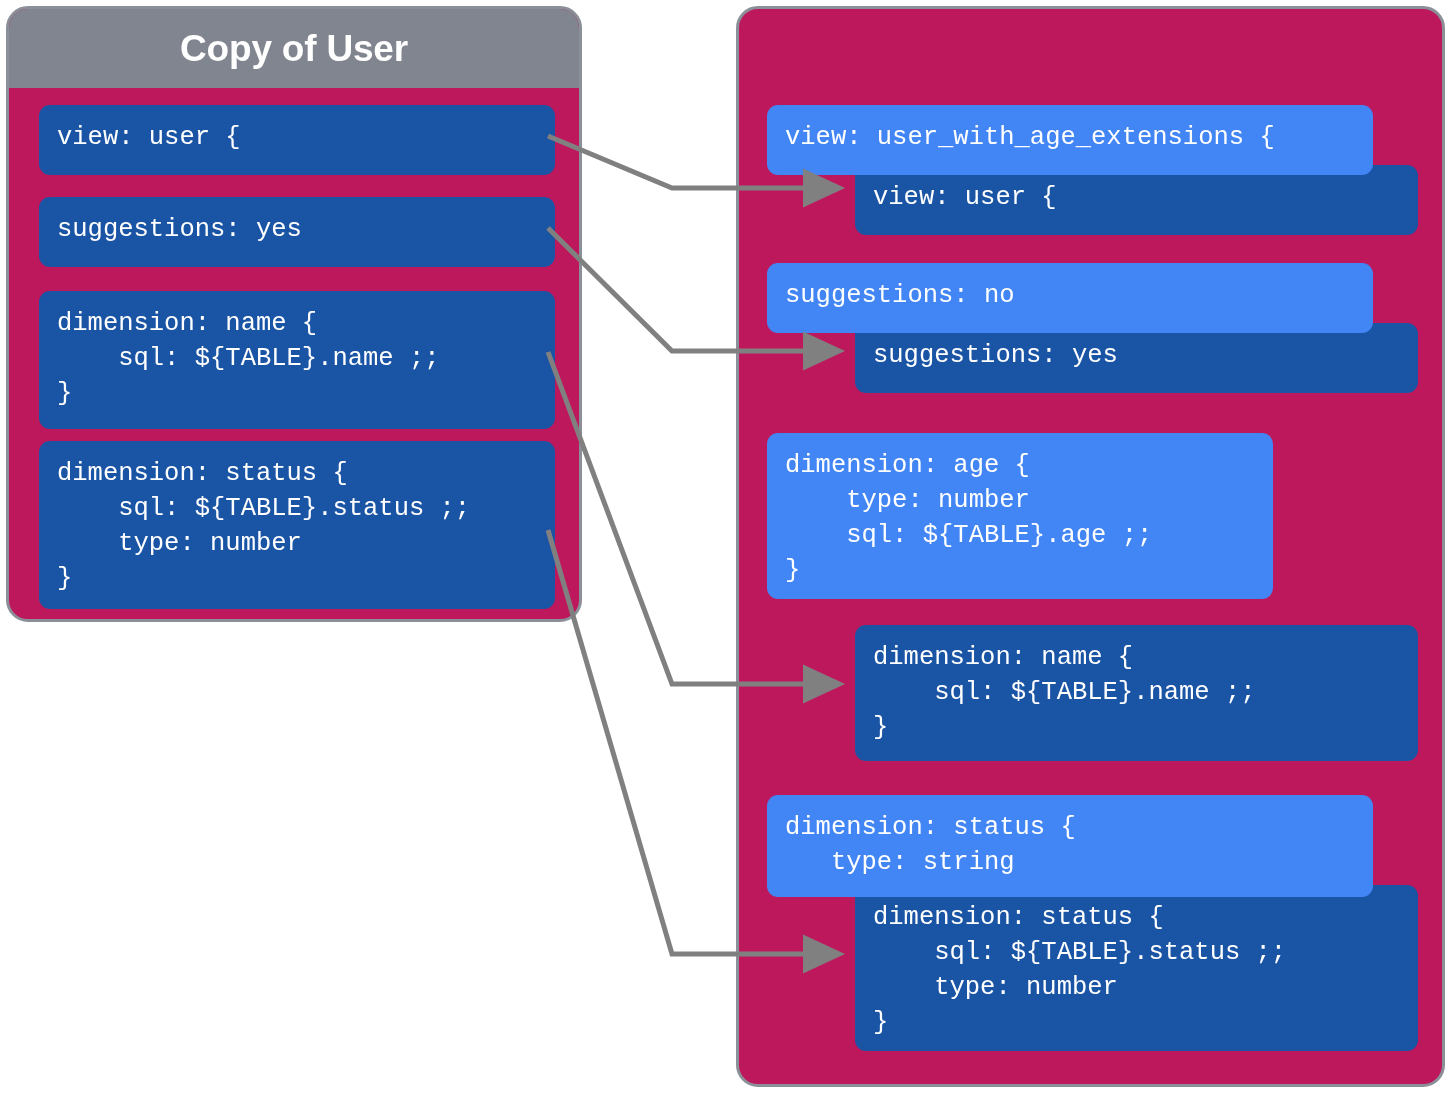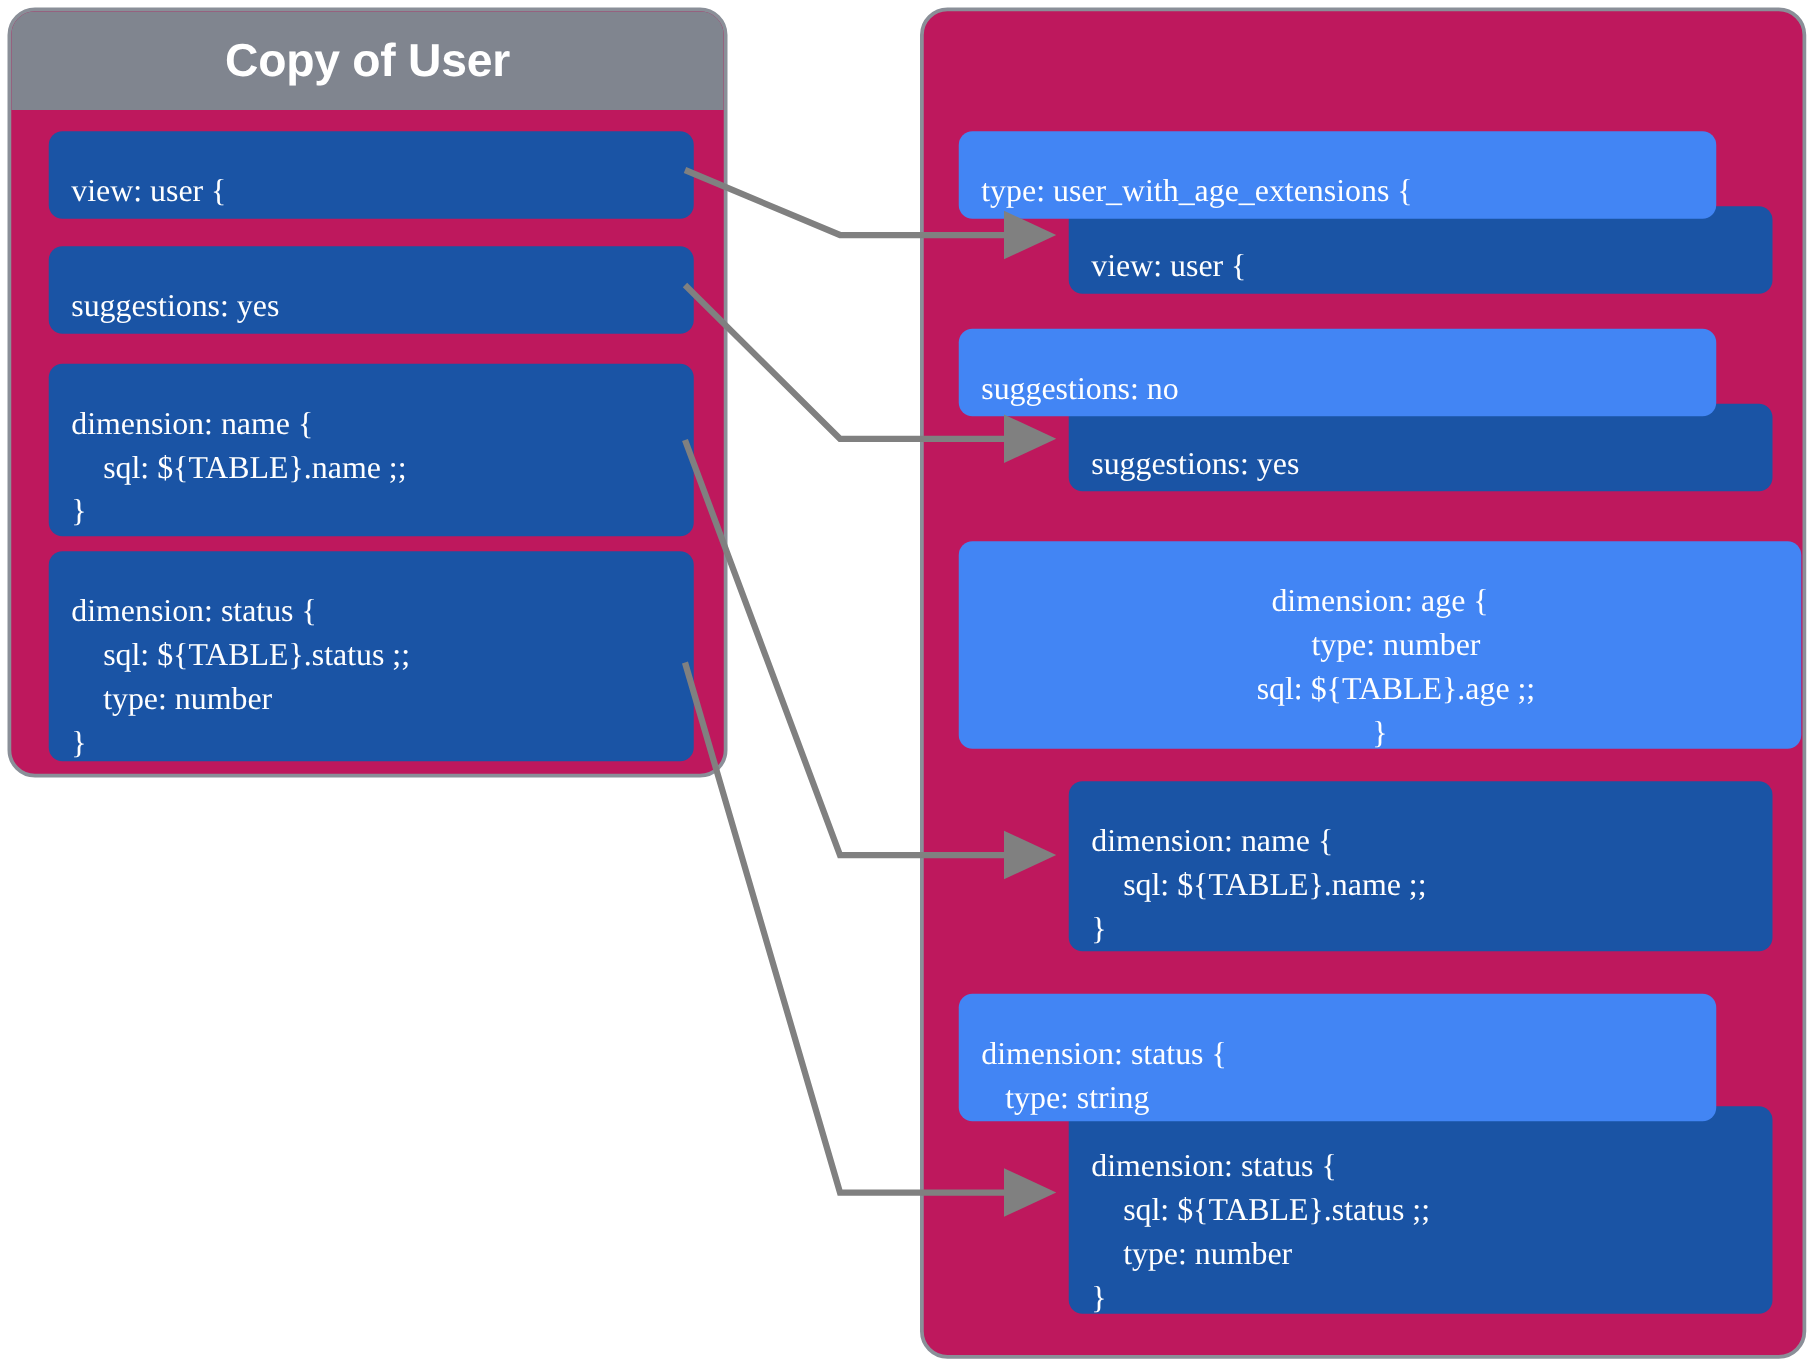--- a/index.html
+++ b/index.html
@@ -47,39 +47,39 @@
 
   #panel-left  { left: 6px;   top: 6px; width: 576px; height: 616px; }
   #panel-right { left: 736px; top: 6px; width: 709px; height: 1081px; }
 
   
   .code-block {
     position: absolute;
     box-sizing: border-box;
     border-radius: 11px;
     color: #ffffff;
-    font-family: Liberation Serif, serif;
+    font-family: Liberation Mono, monospace;
     font-size: 25.5px;
     line-height: 35px;
     white-space: pre;
-    padding: 30px 18px 14px 18px;
+    padding: 15px 18px 14px 18px;
   }
   .code-block.dark  { background: #1a54a5; }
   .code-block.light { background: #4285f4; }
 
   
   #lb-0 { left: 30px; top: 96px;  width: 516px; height: 70px;  }
   #lb-1 { left: 30px; top: 188px; width: 516px; height: 70px;  }
   #lb-2 { left: 30px; top: 282px; width: 516px; height: 138px; }
   #lb-3 { left: 30px; top: 432px; width: 516px; height: 168px; }
 
   
   #rl-0 { left: 28px; top: 96px;  width: 606px; height: 70px;  }
   #rl-1 { left: 28px; top: 254px; width: 606px; height: 70px;  }
-  #rl-2 { left: 28px; top: 424px; width: 674px; height: 166px; text-align: center; }
+  #rl-2 { left: 28px; top: 424px; width: 506px; height: 166px; }
   #rl-3 { left: 28px; top: 786px; width: 606px; height: 102px; }
 
   
   #rd-0 { left: 116px; top: 156px; width: 563px; height: 70px;  }
   #rd-1 { left: 116px; top: 314px; width: 563px; height: 70px;  }
   #rd-2 { left: 116px; top: 616px; width: 563px; height: 136px; }
   #rd-3 { left: 116px; top: 876px; width: 563px; height: 166px; }
 
   
   #connectors {
@@ -115,21 +115,21 @@
     <div class="code-block dark" id="rd-0">view: user {</div>
     <div class="code-block dark" id="rd-1">suggestions: yes</div>
     <div class="code-block dark" id="rd-2">dimension: name {
     sql: ${TABLE}.name ;;
 }</div>
     <div class="code-block dark" id="rd-3">dimension: status {
     sql: ${TABLE}.status ;;
     type: number
 }</div>
 
-    <div class="code-block light" id="rl-0">type: user_with_age_extensions {</div>
+    <div class="code-block light" id="rl-0">view: user_with_age_extensions {</div>
     <div class="code-block light" id="rl-1">suggestions: no</div>
     <div class="code-block light" id="rl-2">dimension: age {
     type: number
     sql: ${TABLE}.age ;;
 }</div>
     <div class="code-block light" id="rl-3">dimension: status {
    type: string</div>
   </div>
 
   <svg id="connectors" viewBox="0 0 1450 1096" xmlns="http://www.w3.org/2000/svg">

